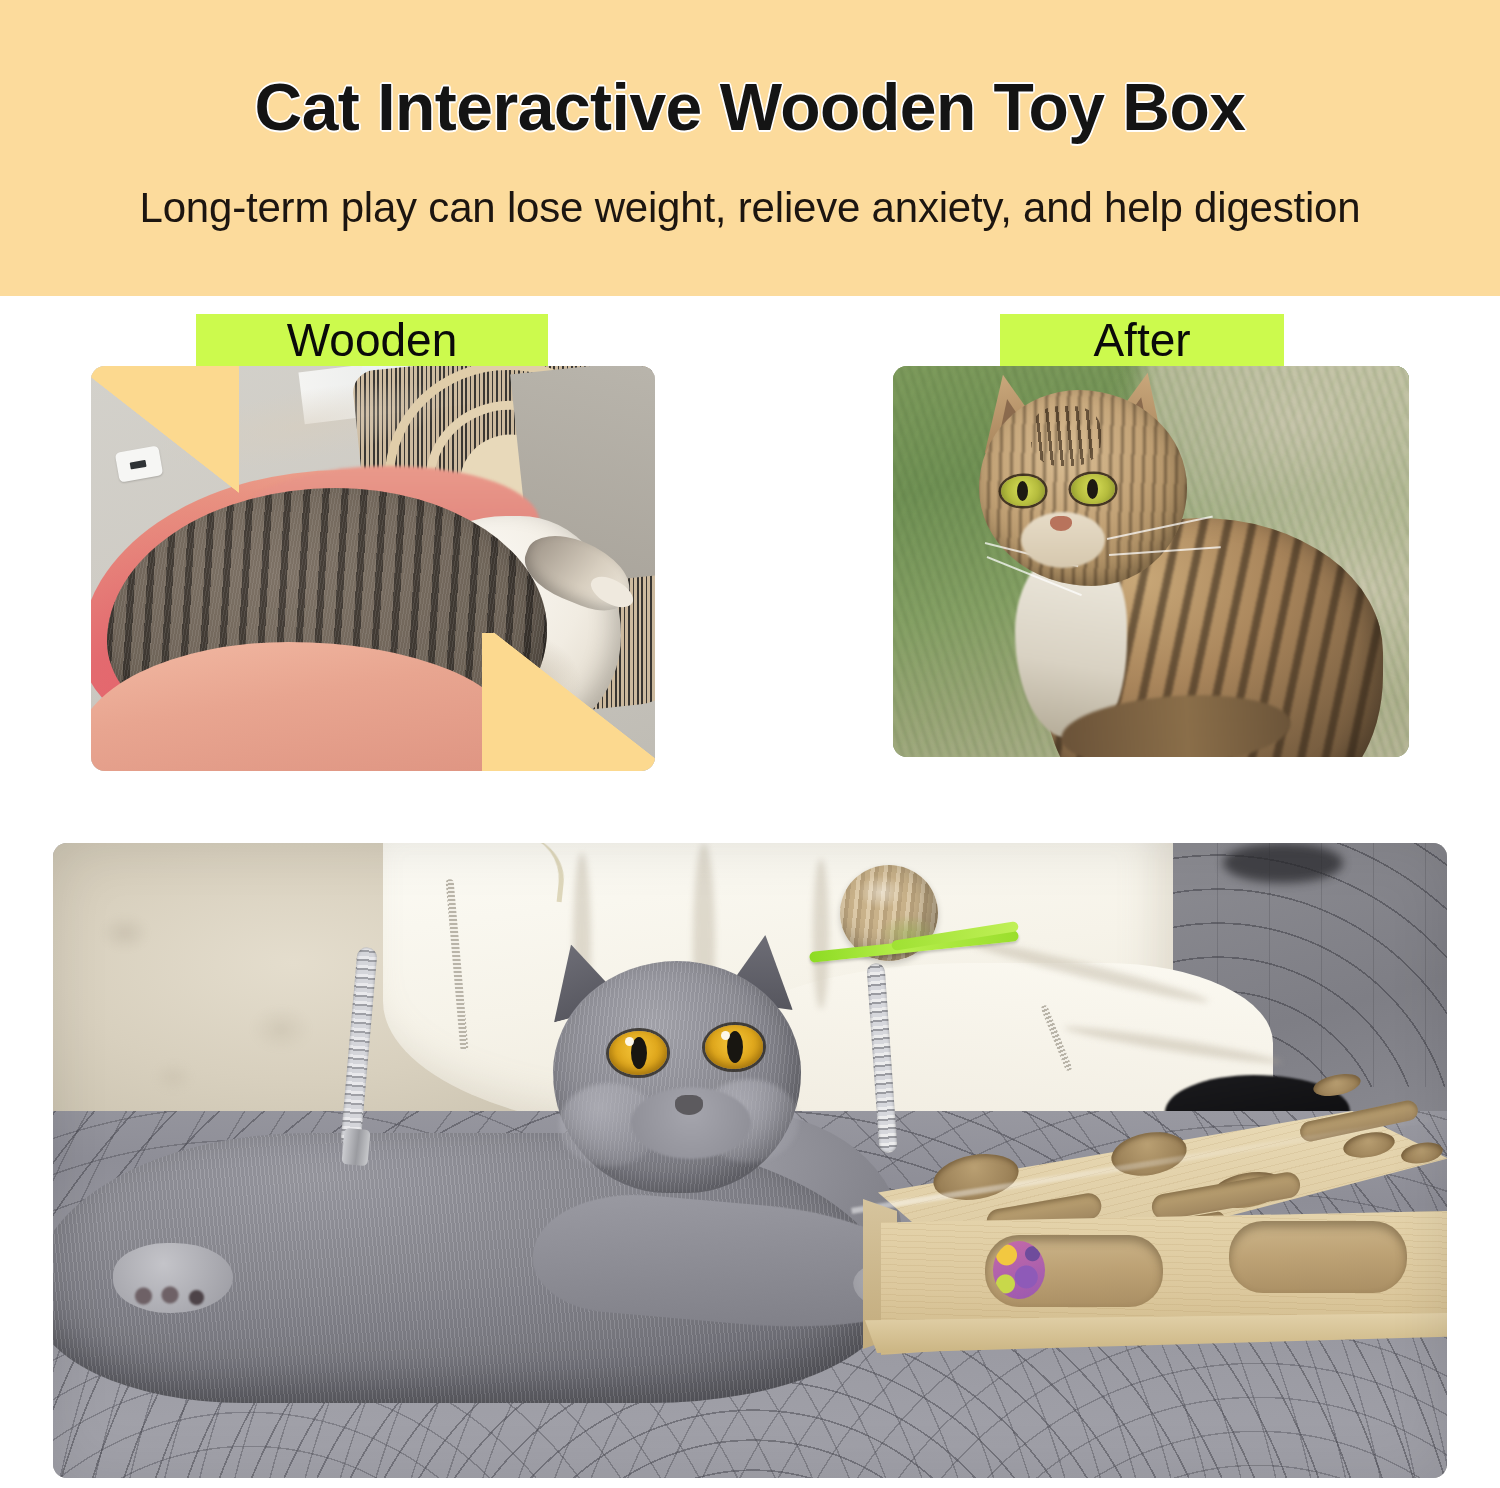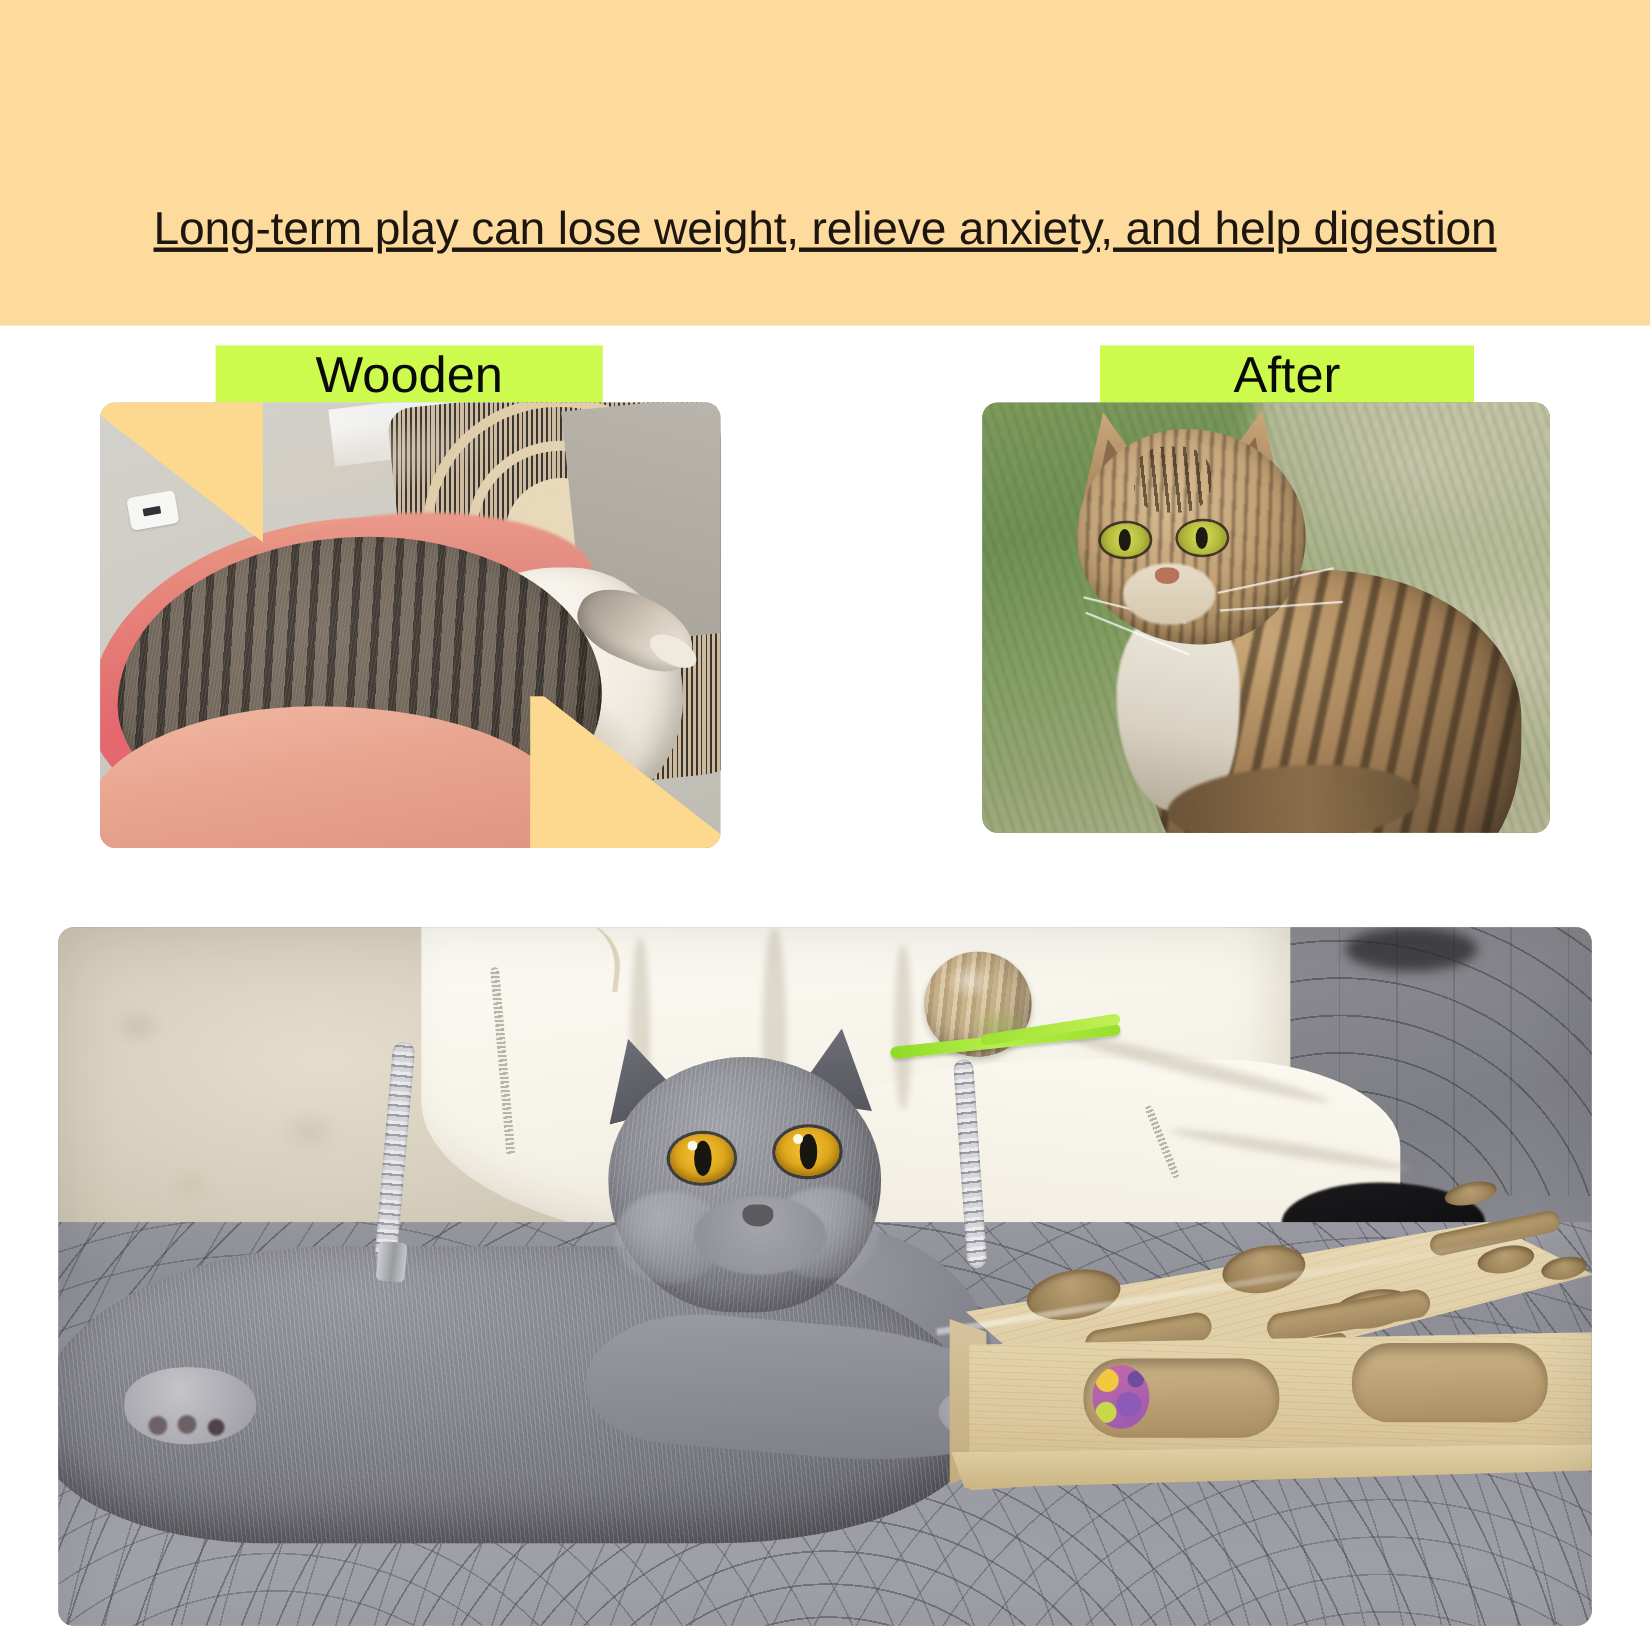--- a/index.html
+++ b/index.html
@@ -21,30 +21,29 @@
     text-shadow:
        1.6px 0 0 rgba(255,255,255,.95), -1.6px 0 0 rgba(255,255,255,.95),
        0 1.6px 0 rgba(255,255,255,.95), 0 -1.6px 0 rgba(255,255,255,.95),
        1.2px 1.2px 0 rgba(255,255,255,.8), -1.2px -1.2px 0 rgba(255,255,255,.8),
        1.2px -1.2px 0 rgba(255,255,255,.8), -1.2px 1.2px 0 rgba(255,255,255,.8);
   }
   #page-subtitle{
     position:absolute;left:0;top:185px;width:1500px;text-align:center;
     font-size:42px;font-weight:400;color:#1c1510;line-height:1.1;
     letter-spacing:-0.2px;
-    text-decoration:underline;
   }
 
   
   .cmp-label{
     position:absolute;height:52px;line-height:52px;text-align:center;
     background:#ccfa4d;color:#0a0a0a;font-size:46px;font-weight:400;
   }
   #label-before{left:196px;top:314px;width:352px;}
-  #label-after{left:1000px;top:314px;width:340px;}
+  #label-after{left:1000px;top:314px;width:284px;}
 
   
   .photo{position:absolute;border-radius:14px;overflow:hidden;}
 
   #photo-before{left:91px;top:366px;width:564px;height:405px;
     background:#c9c6c0;}
   #photo-after{left:893px;top:366px;width:516px;height:391px;
     background:#6e8a52;}
   #photo-main{left:53px;top:843px;width:1394px;height:635px;
     background:#9b9b9b;}
@@ -588,20 +587,21 @@
   
   #photo-main .m-vig{
     inset:0;pointer-events:none;
     box-shadow:inset 0 0 60px rgba(0,0,0,.10);
   }
 </style>
 </head>
 <body>
 
 <div id="header-banner">
+  <div id="page-title">Cat Interactive Wooden Toy Box</div>
   <div id="page-subtitle">Long-term play can lose weight, relieve anxiety, and help digestion</div>
 </div>
 
 <div class="cmp-label" id="label-before">Wooden</div>
 <div class="cmp-label" id="label-after">After</div>
 
 <div class="photo" id="photo-before">
   <div class="layer bg-floor"></div>
   <div class="pc window-strip"></div>
   <div class="pc bright-sky"></div>

